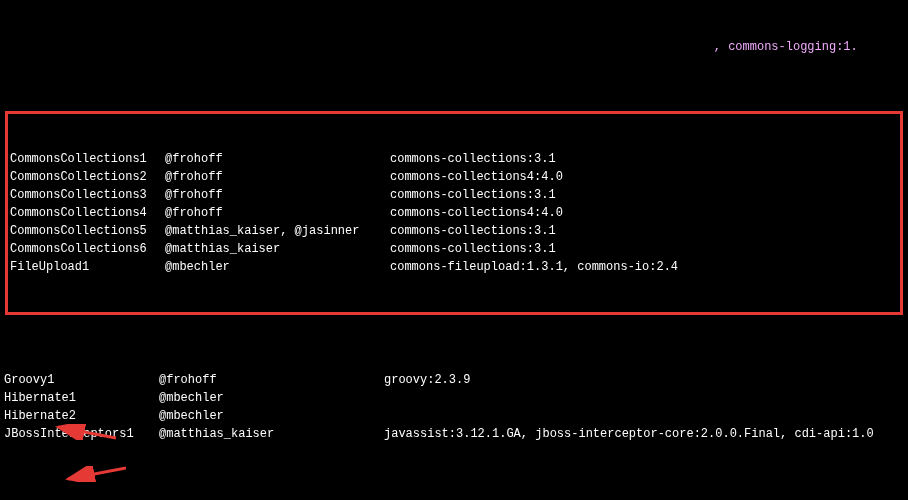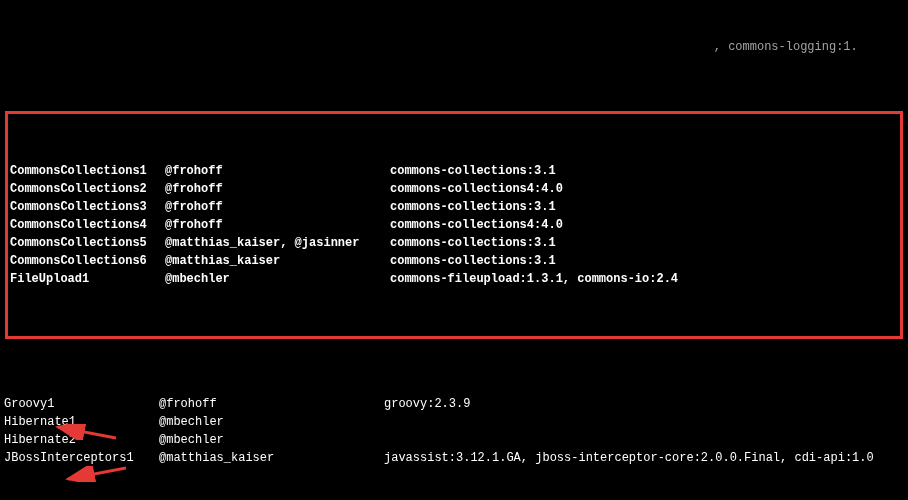--- a/index.html
+++ b/index.html
@@ -16,29 +16,28 @@
       width: 908px;
       height: 500px;
       overflow: hidden;
       position: relative;
     }
     .terminal {
       padding: 2px 4px;
       white-space: pre;
     }
     .top-truncated {
-      color: #a3a3a3;
+      color: #f0abfc;
       position: relative;
       padding-left: 4px;
     }
     .highlight-box {
       border: 3px solid #e53935;
-      padding: 12px 2px;
+      padding: 0 2px;
       margin: 1px 1px 2px 1px;
-      font-weight: bold;
     }
     .row {
       display: block;
     }
     .col1 { display: inline-block; width: 155px; }
     .col2 { display: inline-block; width: 225px; }
     .col3 { display: inline-block; }
     .arrow {
       position: absolute;
       z-index: 10;

